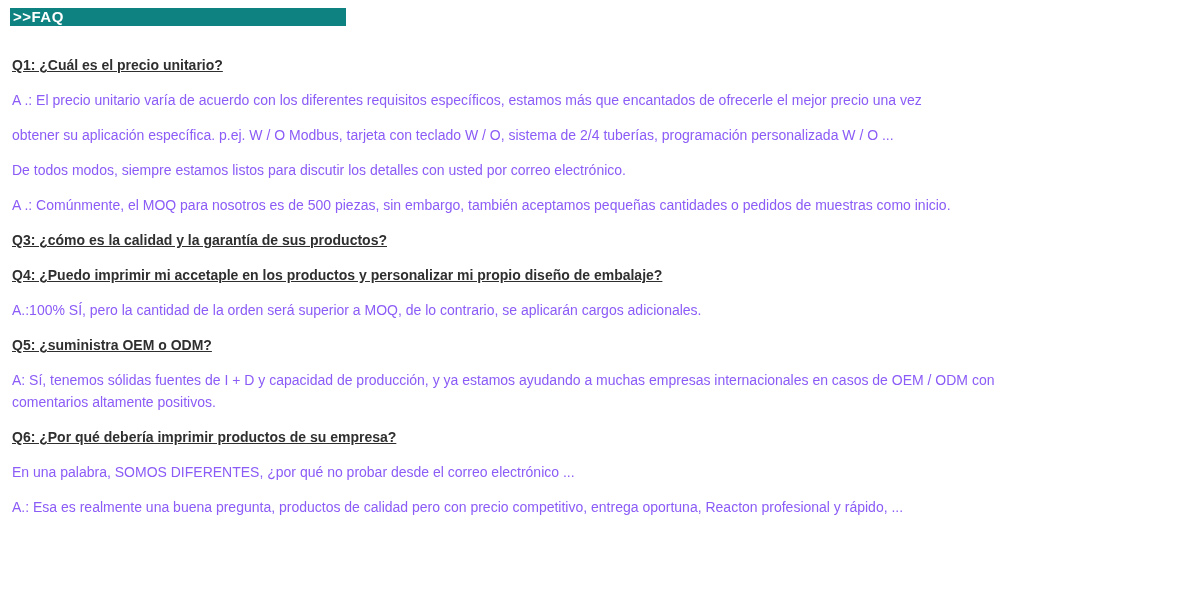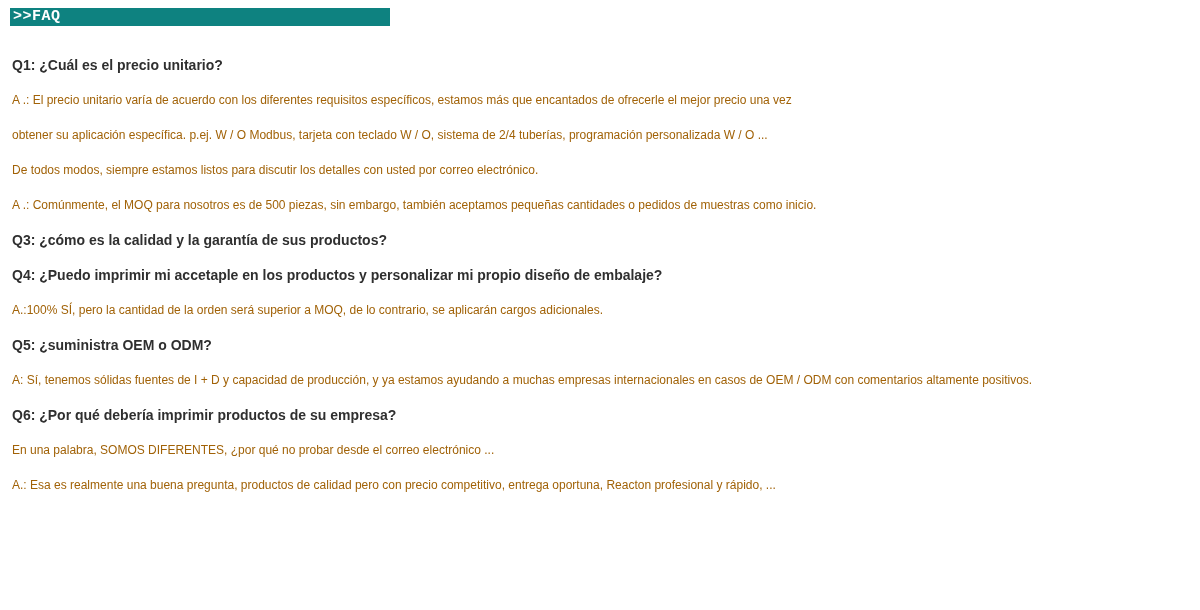--- a/index.html
+++ b/index.html
@@ -7,53 +7,53 @@
     margin: 0;
     padding: 0;
     background: #ffffff;
     width: 1200px;
     height: 610px;
     overflow: hidden;
     font-family: "Liberation Sans", sans-serif;
   }
   .faq-header-bar {
     margin: 8px 0 0 10px;
-    width: 380px;
+    width: 336px;
     height: 18px;
     background: #0e8280; 
     display: flex;
-    font-family: Liberation Mono, monospace;
   }
   .faq-header-title {
     color: #ffffff;
     font-weight: bold;
     font-size: 15px;
     line-height: 18px;
     padding-left: 3px;
     letter-spacing: 0.5px;
   }
   .faq-content {
     margin-left: 12px;
     padding-top: 28px;
     max-width: 1044px;
   }
   .qa-question {
     font-size: 14px;
     font-weight: bold;
     color: #2f2f2f;
     line-height: 22px;
     margin: 13px 0;
+    text-decoration: underline;
   }
   .faq-content .qa-block:first-child .qa-question {
     margin-top: 0;
   }
   .qa-answer-paragraph {
-    font-size: 12px;
+    font-size: 14px;
     font-weight: normal;
-    color: #a16207;
+    color: #8b5cf6;
     line-height: 22px;
     margin: 13px 0;
   }
 </style>
 </head>
 <body>
 
 <div class="faq-header-bar" style="background-color: rgb(14, 130, 128);">
   <span class="faq-header-title">&gt;&gt;FAQ</span>
 </div>

